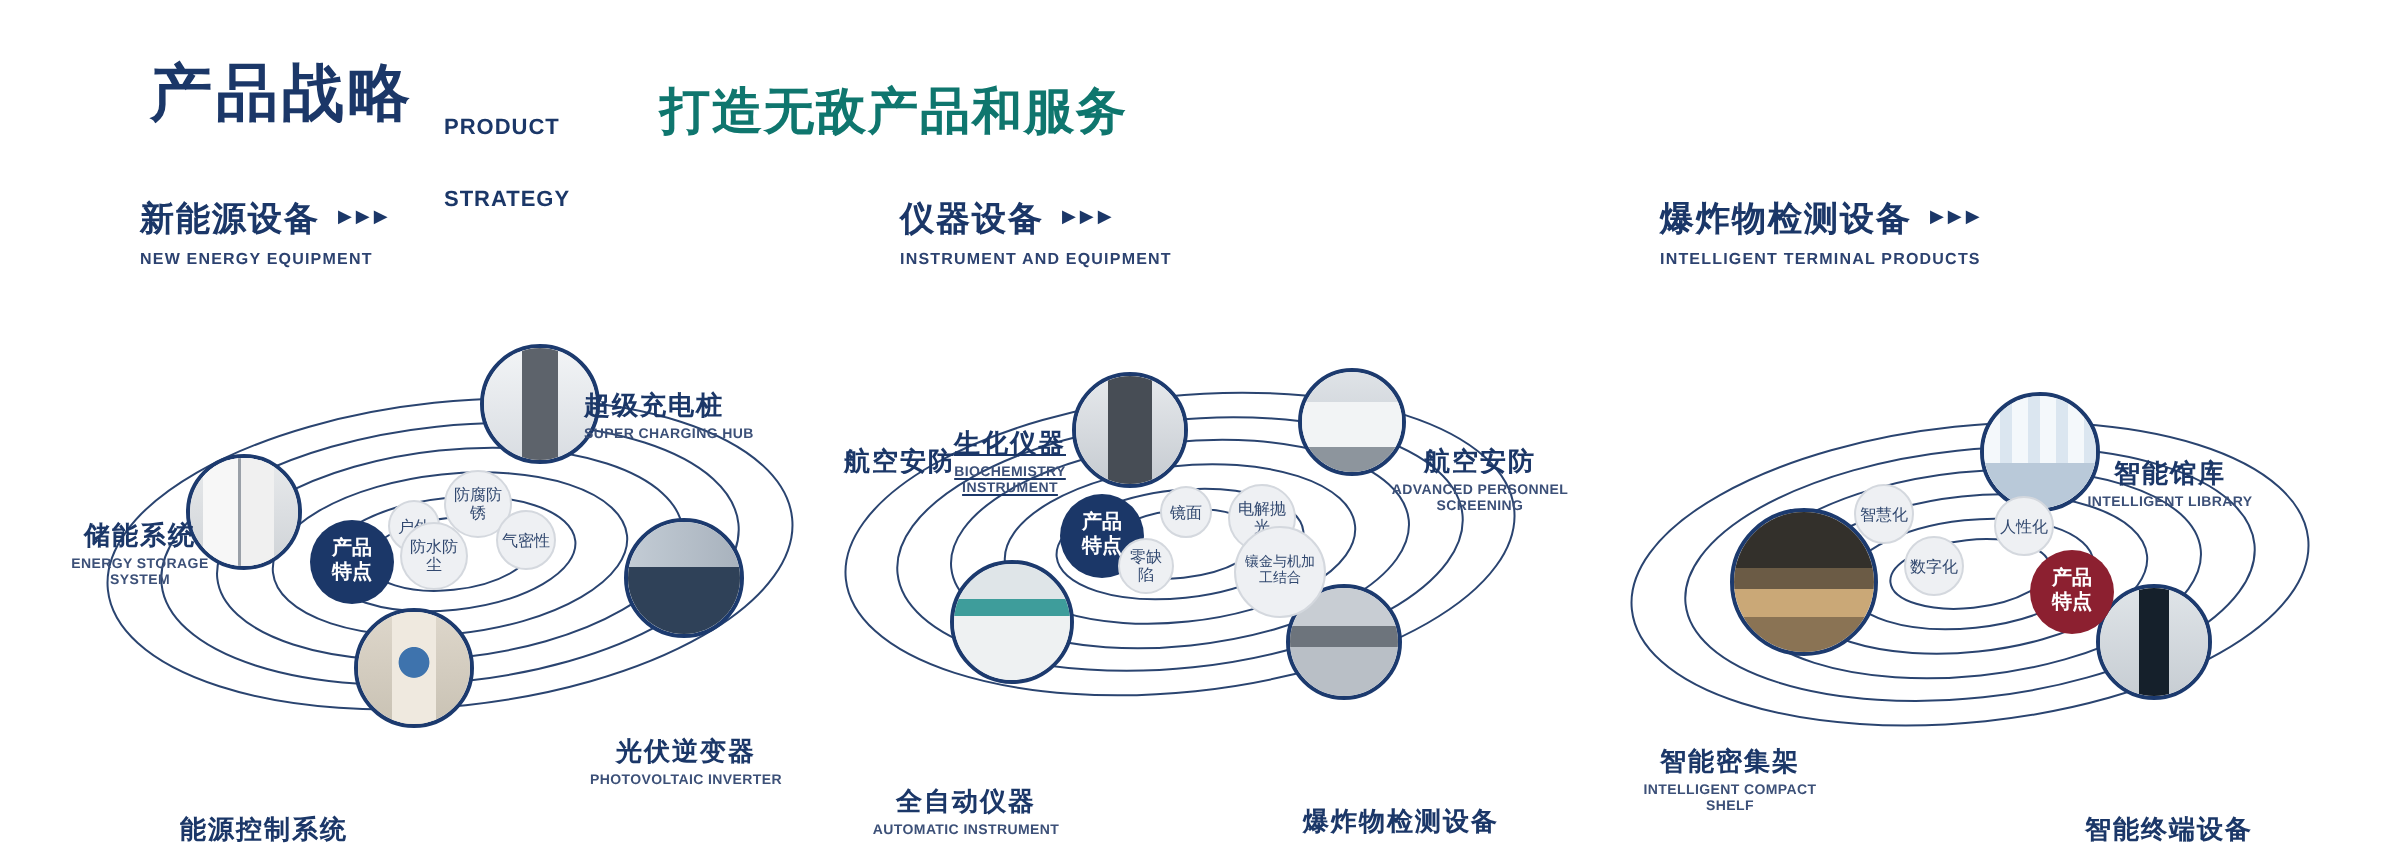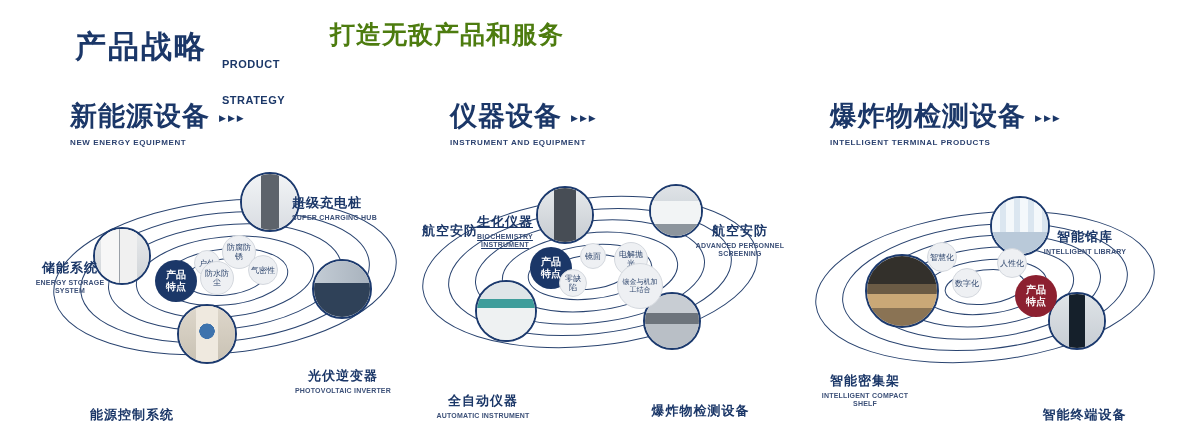--- a/index.html
+++ b/index.html
@@ -3,25 +3,25 @@
 <meta charset="utf-8">
 <style>
   html,body{margin:0;padding:0;background:#fff;}
   .canvas{position:relative;width:1200px;height:422px;background:#fff;overflow:hidden;
           font-family:"Liberation Sans","DejaVu Sans",sans-serif;color:#1b3768;}
 
   
   .brand-title{position:absolute;left:75px;top:26px;font-size:31px;font-weight:bold;letter-spacing:2px;color:#1b3768;}
   .brand-sub{position:absolute;left:222px;top:34px;font-size:11px;line-height:12px;font-weight:bold;color:#1b3768;letter-spacing:.5px;}
   .brand-sub span{display:block;margin-top:24px;}
-  .tagline{position:absolute;left:330px;top:18px;font-size:25px;font-weight:bold;letter-spacing:1px;color:#4d7c0f;}
+  .tagline{position:absolute;left:330px;top:39px;font-size:25px;font-weight:bold;letter-spacing:1px;color:#0f766e;}
 
   
   .shead{position:absolute;}
-  .sec-title{font-size:27px;font-weight:bold;color:#1b3768;letter-spacing:1px;}
+  .sec-title{font-size:17px;font-weight:bold;color:#1b3768;letter-spacing:1px;}
   .arrows{color:#1b3768;font-size:9px;margin-left:9px;letter-spacing:2px;vertical-align:4px;}
   .sec-sub{display:block;font-size:8px;font-weight:bold;color:#2c4270;letter-spacing:.6px;margin-top:4px;}
 
   
   .section{position:absolute;}
   .orbits{position:absolute;left:0;top:0;}
   .orbits ellipse{fill:none;stroke:#2a4470;stroke-width:1;}
 
   
   .pc{position:absolute;border-radius:50%;border:2px solid #1c3a6e;overflow:hidden;background:#eee;box-sizing:border-box;}

